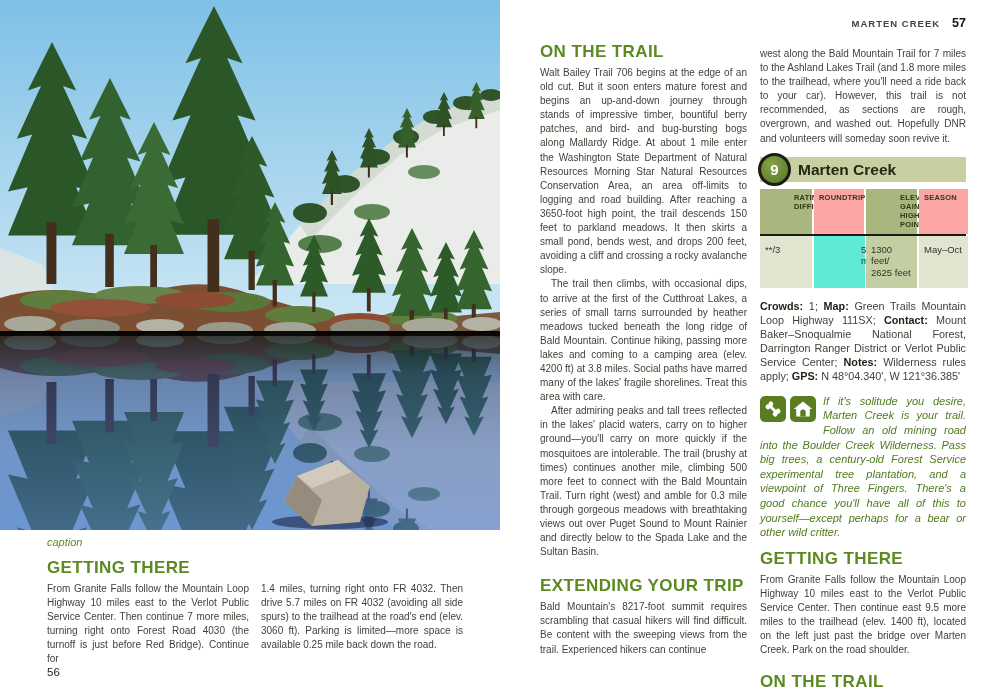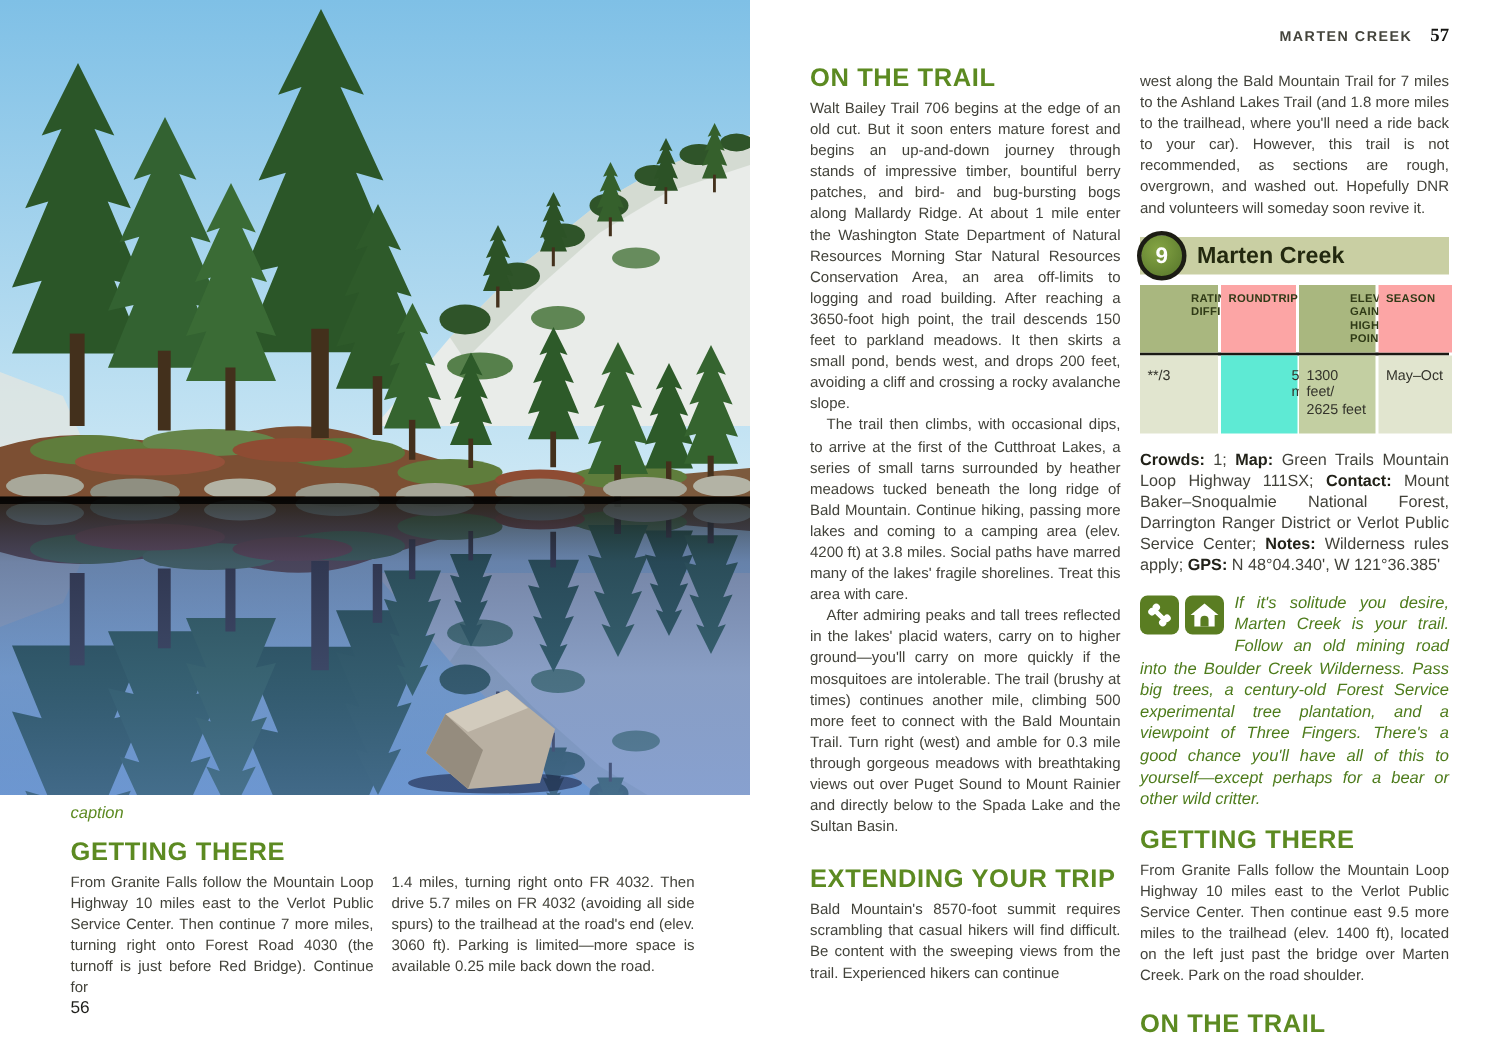--- a/index.html
+++ b/index.html
@@ -23,21 +23,21 @@
   .pagenum-left{position:absolute;left:47px;top:666px;font-weight:400;font-size:11.5px;color:#1e1e1a;}
 
   
   .col-middle{position:absolute;left:540px;top:42px;width:207px;}
   .col-middle .h2nd{margin-top:17px;}
 
   
   .col-right{position:absolute;left:760px;top:16px;width:206px;}
   .running-head{display:flex;justify-content:flex-end;align-items:baseline;gap:12px;}
   .running-head .rh-title{font-size:9.5px;font-weight:700;letter-spacing:1px;color:#44443c;}
-  .running-head .rh-num{font-size:12.5px;font-weight:700;color:#151512;font-family:Liberation Serif, serif;}
+  .running-head .rh-num{font-size:12.5px;font-weight:700;color:#151512;}
   .continuation{margin-top:17px;}
 
   .hike-banner{position:relative;margin-top:11px;height:25px;background:#c9cfa3;}
   .hike-banner .badge{position:absolute;left:-2px;top:-4px;width:27px;height:27px;border-radius:50%;
       background:radial-gradient(circle at 40% 35%, #85a544, #55742a);
       border:3px solid #1c1c14;color:#fff;font-weight:700;font-size:15px;
       display:flex;align-items:center;justify-content:center;}
   .hike-banner .title{padding-left:38px;line-height:25px;font-size:15.5px;font-weight:700;color:#23290f;}
 
   .stats{margin-top:7px;width:206px;}
@@ -183,21 +183,21 @@
   </div>
 
   <div class="pagenum-left">56</div>
 
   <div class="col-middle">
     <h3 class="h-green">ON THE TRAIL</h3>
     <p class="body-txt">Walt Bailey Trail 706 begins at the edge of an old cut. But it soon enters mature forest and begins an up-and-down journey through stands of impressive timber, bountiful berry patches, and bird- and bug-bursting bogs along Mallardy Ridge. At about 1 mile enter the Washington State Department of Natural Resources Morning Star Natural Resources Conservation Area, an area off-limits to logging and road building. After reaching a 3650-foot high point, the trail descends 150 feet to parkland meadows. It then skirts a small pond, bends west, and drops 200 feet, avoiding a cliff and crossing a rocky avalanche slope.</p>
     <p class="body-txt indent">The trail then climbs, with occasional dips, to arrive at the first of the Cutthroat Lakes, a series of small tarns surrounded by heather meadows tucked beneath the long ridge of Bald Mountain. Continue hiking, passing more lakes and coming to a camping area (elev. 4200 ft) at 3.8 miles. Social paths have marred many of the lakes' fragile shorelines. Treat this area with care.</p>
     <p class="body-txt indent">After admiring peaks and tall trees reflected in the lakes' placid waters, carry on to higher ground—you'll carry on more quickly if the mosquitoes are intolerable. The trail (brushy at times) continues another mile, climbing 500 more feet to connect with the Bald Mountain Trail. Turn right (west) and amble for 0.3 mile through gorgeous meadows with breathtaking views out over Puget Sound to Mount Rainier and directly below to the Spada Lake and the Sultan Basin.</p>
     <h3 class="h-green h2nd">EXTENDING YOUR TRIP</h3>
-    <p class="body-txt">Bald Mountain's 8570-foot summit requires scrambling that casual hikers will find difficult. Be content with the sweeping views from the trail. Experienced hikers can continue</p>
+    <p class="body-txt">Bald Mountain's 8217-foot summit requires scrambling that casual hikers will find difficult. Be content with the sweeping views from the trail. Experienced hikers can continue</p>
   </div>
 
   <div class="col-right">
     <div class="running-head">
       <span class="rh-title">MARTEN CREEK</span>
       <span class="rh-num">57</span>
     </div>
 
     <p class="body-txt continuation">west along the Bald Mountain Trail for 7 miles to the Ashland Lakes Trail (and 1.8 more miles to the trailhead, where you'll need a ride back to your car). However, this trail is not recommended, as sections are rough, overgrown, and washed out. Hopefully DNR and volunteers will someday soon revive it.</p>
 

